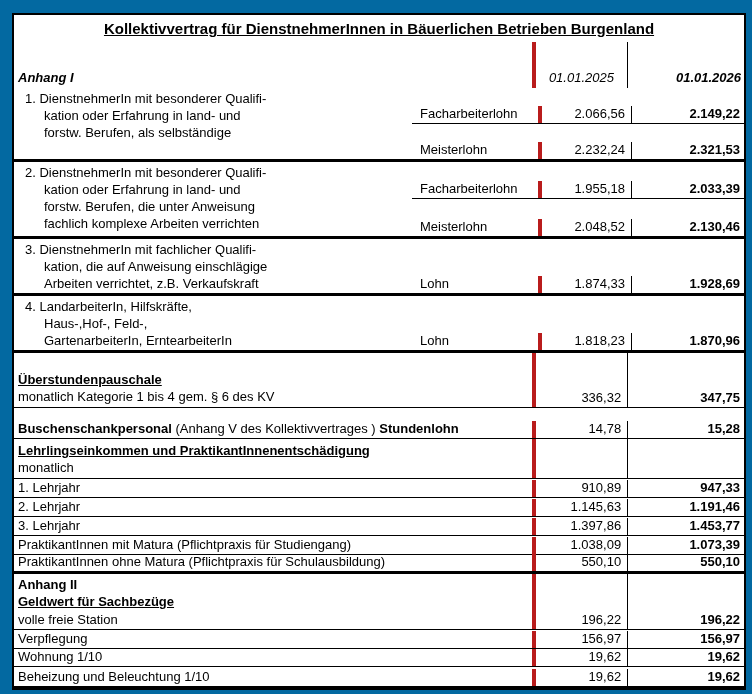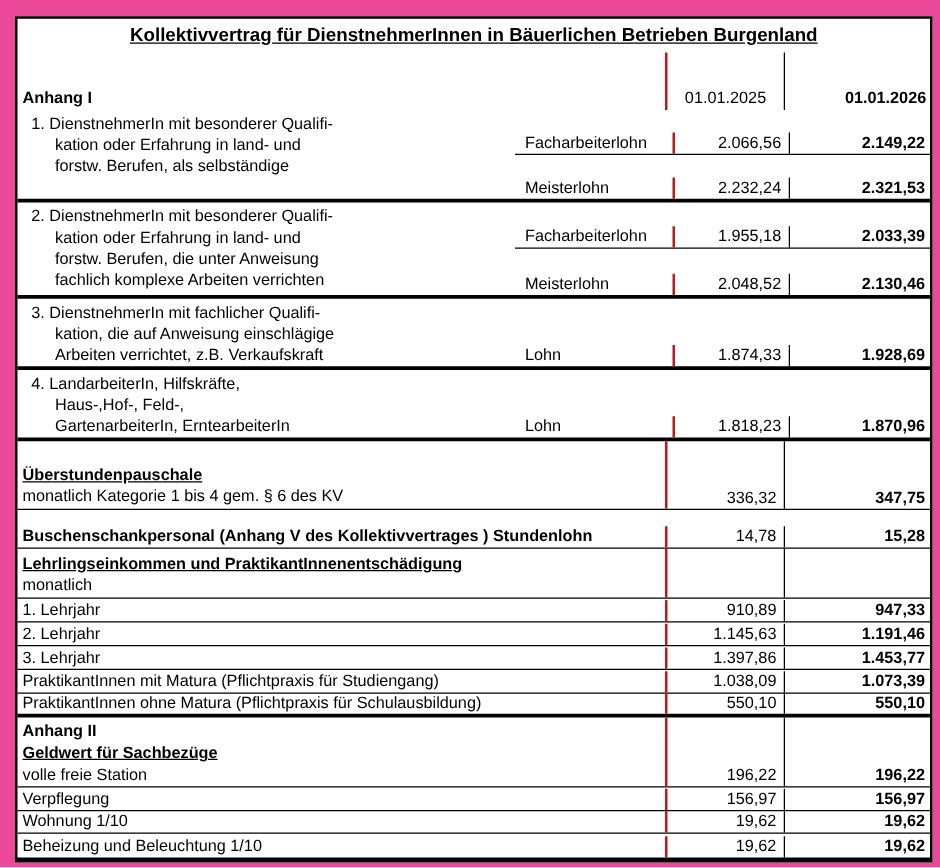--- a/index.html
+++ b/index.html
@@ -1,65 +1,65 @@
 <!DOCTYPE html>
 <html><head>
 <meta charset="utf-8">
 <style>
   * { margin:0; padding:0; box-sizing:border-box; }
   html,body { background:#fff; }
   .sheet {
-    position:relative; width:752px; height:694px; background:#ec4899;
+    position:relative; width:752px; height:694px; background:#0369a1;
     font-family:"Liberation Sans", sans-serif; font-size:13px; color:#000;
   }
   .tbl {
     position:absolute; left:12px; top:13px; width:734px;
     border:2px solid #000; border-bottom-width:4px; background:#fff;
   }
   .row { display:flex; width:100%; }
   .bb1 { border-bottom:1px solid #000; }
   .bb3 { border-bottom:3px solid #000; }
 
   
   .title-row { height:27px; display:flex; align-items:center; justify-content:center; }
   .doc-title { font-weight:bold; font-size:15px; text-decoration:underline; white-space:nowrap; }
 
   
   .cLeft  { width:532px; }
   .cA     { width:398px; padding-top:2px; }
   .rblock { width:332px; display:flex; flex-direction:column; }
   .cB { width:134px; }
-  .cC { width:98px;  border-left:2px solid #b91c1c; }
+  .cC { width:98px;  border-left:4px solid #b91c1c; }
   .cD { width:120px; border-left:1px solid #000; }
 
   .half { display:flex; align-items:flex-end; }
   .lbl  { padding:0 0 2px 8px; white-space:nowrap; }
 
   .num  { display:flex; align-items:flex-end; justify-content:flex-end; padding:0 6px 2px 0; }
   .n26  { font-weight:bold; padding-right:4px; }
 
   .ln { height:17px; line-height:17px; white-space:nowrap; }
   .first { padding-left:11px; }
   .cont  { padding-left:30px; }
 
   
-  .hdr { height:46px; }
+  .hdr { height:46px;font-style:italic; }
   .hdr .cLeft { display:flex; flex-direction:column; justify-content:flex-end; padding:0 0 2px 4px; }
   .bold { font-weight:bold; }
   .bu   { font-weight:bold; text-decoration:underline; }
   .date-c { display:flex; align-items:flex-end; justify-content:center; padding-bottom:3px; }
   .date-d { display:flex; align-items:flex-end; justify-content:flex-end; padding:0 3px 3px 0; font-weight:bold; }
 
   
   .mleft { display:flex; flex-direction:column; justify-content:flex-end; padding:0 0 2px 4px; }
   .mleft .ln { padding-left:0; }
   .simple { align-items:flex-end; }
   .simple .slabel { width:532px; padding:0 0 2px 4px; white-space:nowrap; }
   .busch-line { white-space:nowrap; }
-  .busch-line .mid { font-weight:bold; }
+  .busch-line .mid { font-weight:normal; }
   .topblock { display:flex; flex-direction:column; padding:2px 0 0 4px; }
 </style>
 </head>
 <body>
 
 <div class="sheet">
   <div class="tbl">
 
     <div class="row title-row">
       <span class="doc-title">Kollektivvertrag für DienstnehmerInnen in Bäuerlichen Betrieben Burgenland</span>

